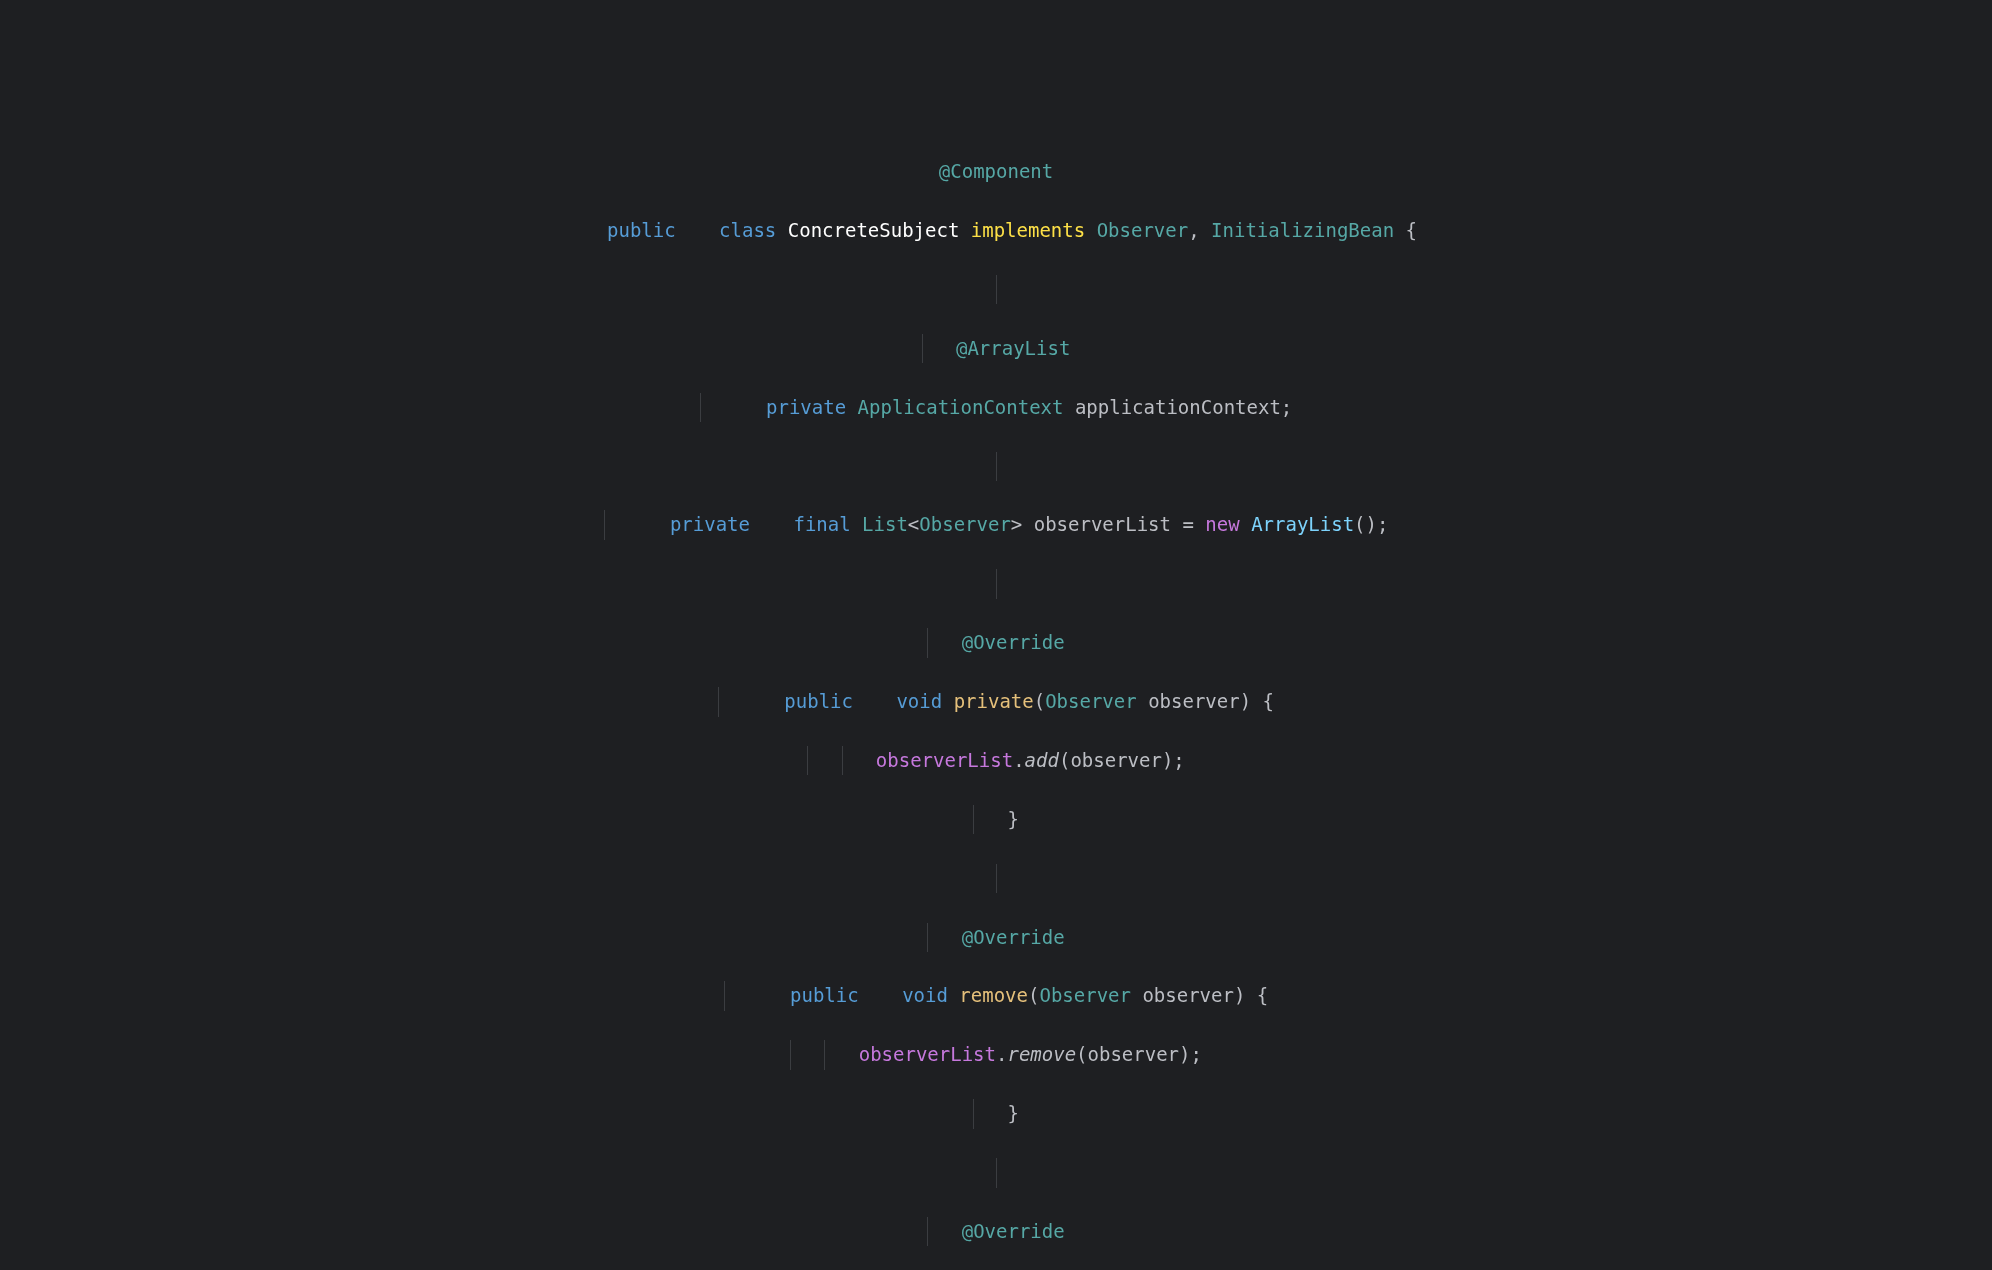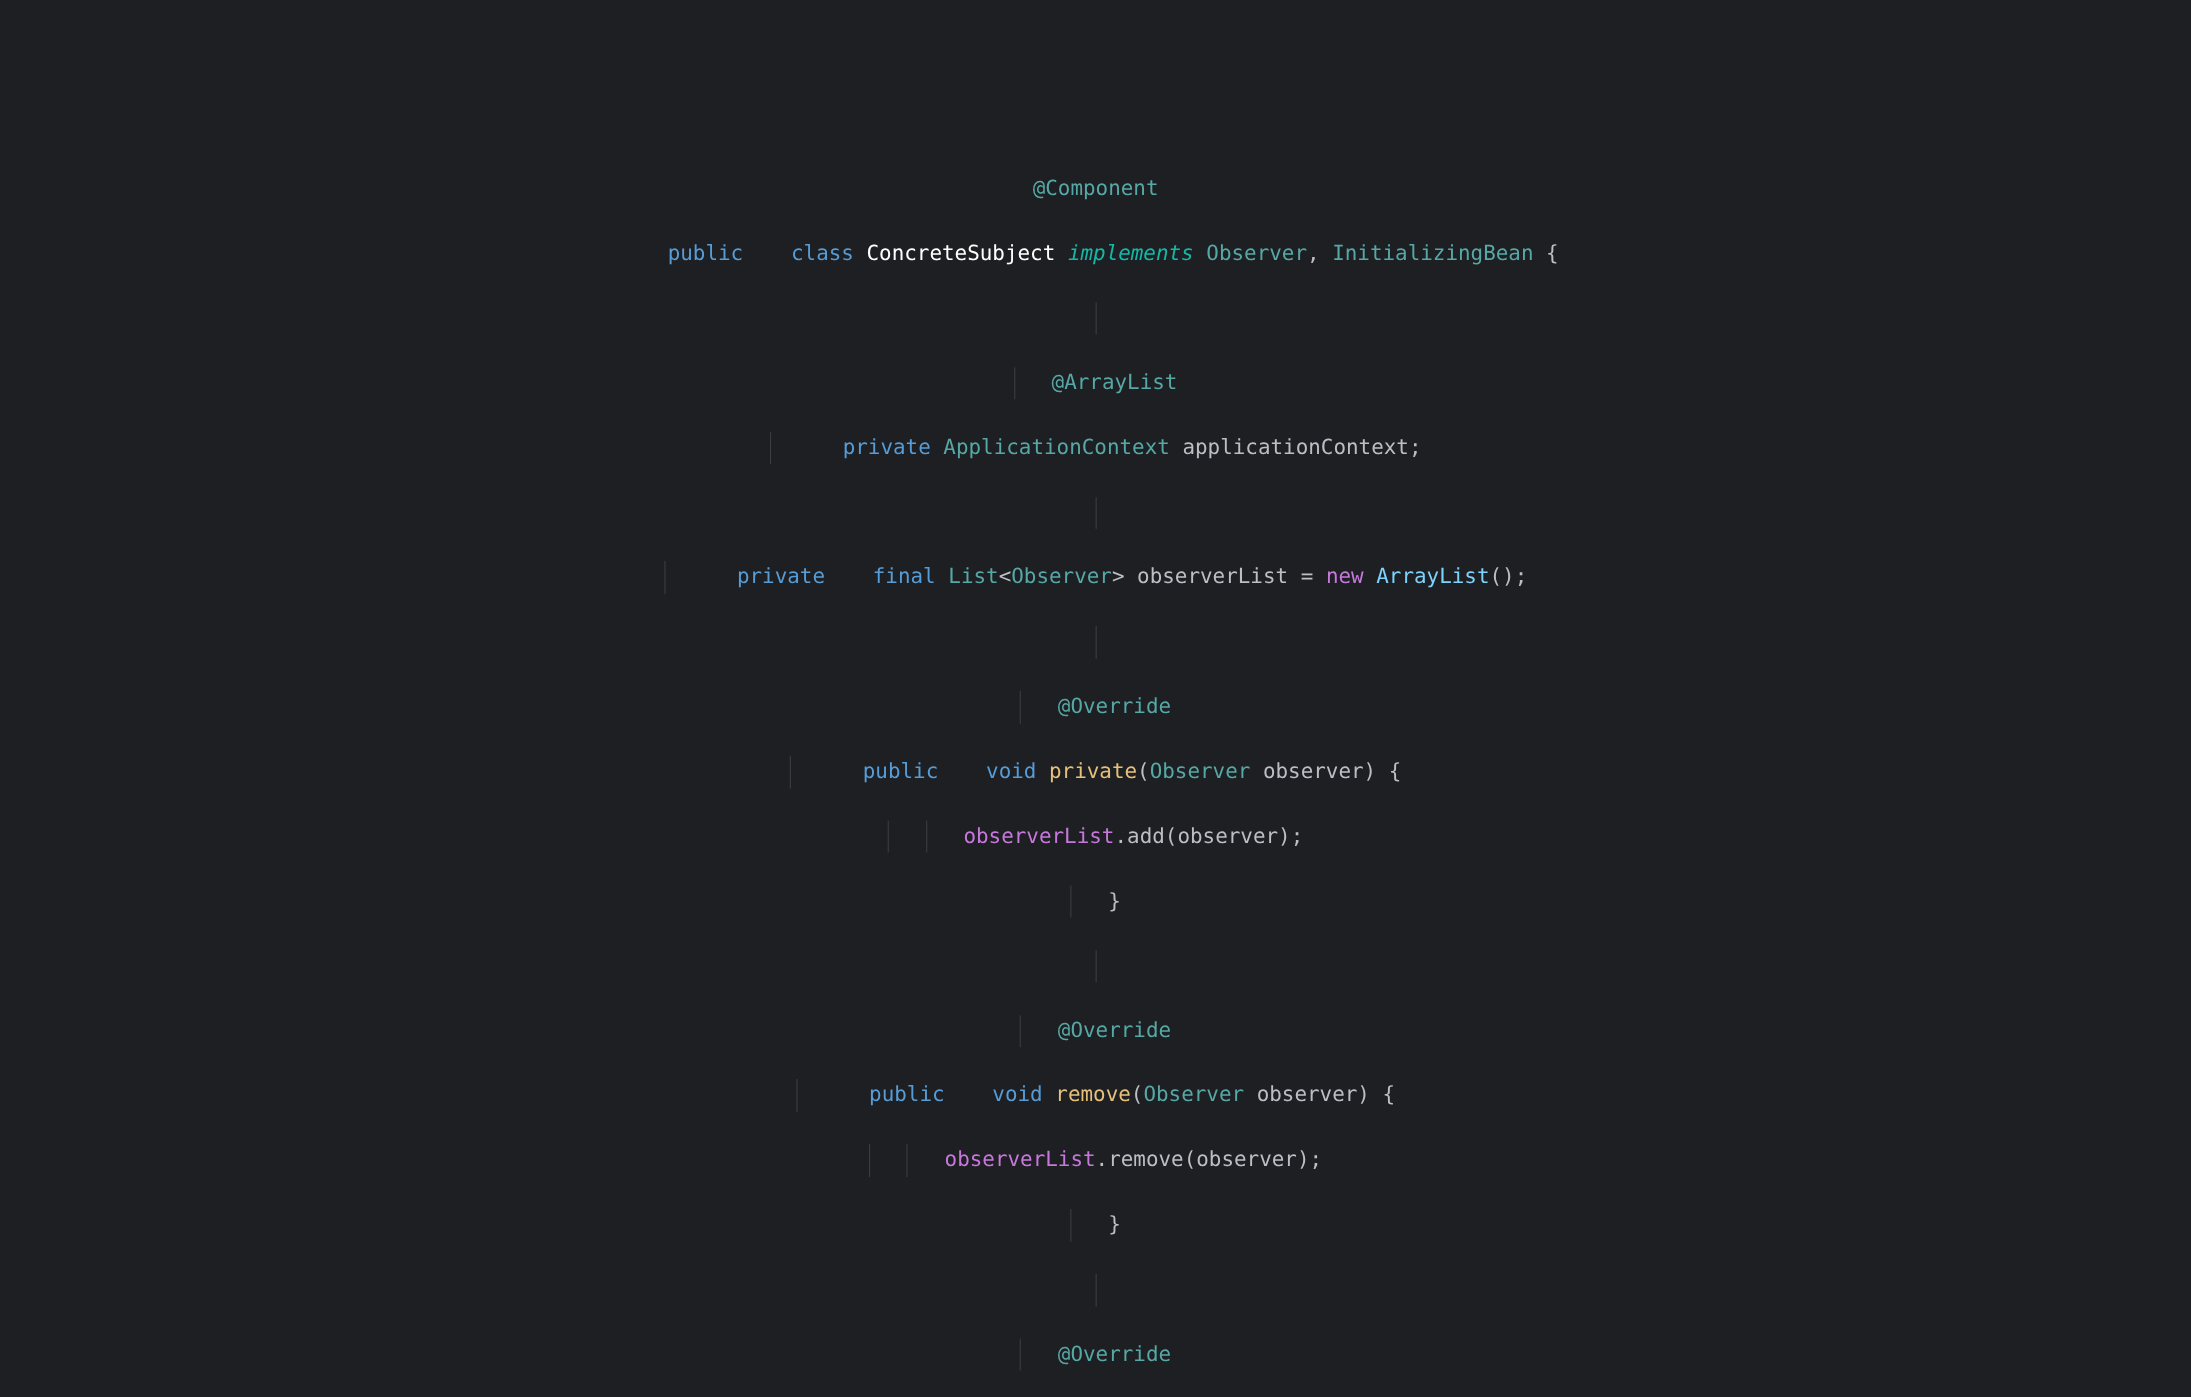--- a/index.html
+++ b/index.html
@@ -16,26 +16,26 @@
     padding: 10px 18px;
     width: 1992px;
     height: 1270px;
     overflow: hidden;
     white-space: pre;
     font-weight:500;
   }
   .t-annotation { color: #56a8a6; }
   .t-keyword { color: #569cd6; margin-left: 32px; }
   .t-classname { color: #ffffff; }
-  .t-implements { color: #14b8a6; font-style: italic; }
+  .t-implements { color: #fde047; }
   .t-type { color: #56a8a6; }
   .t-type-y { color: #7dd3fc; }
   .t-var { color: #bcbec4; }
   .t-method { color: #e5c07b; }
-  .t-methodcall { color: #bcbec4; }
+  .t-methodcall { color: #bcbec4; font-style: italic; }
   .t-param { color: #bcbec4; }
   .t-punc { color: #bcbec4; }
   .t-new { color: #c678dd; }
   .t-field { color: #c678dd; }
   .guide {
     display: inline-block;
     border-left: 1px solid #3b3d41;
     height: 1.55em;
     vertical-align: top;
     width: 1px;

